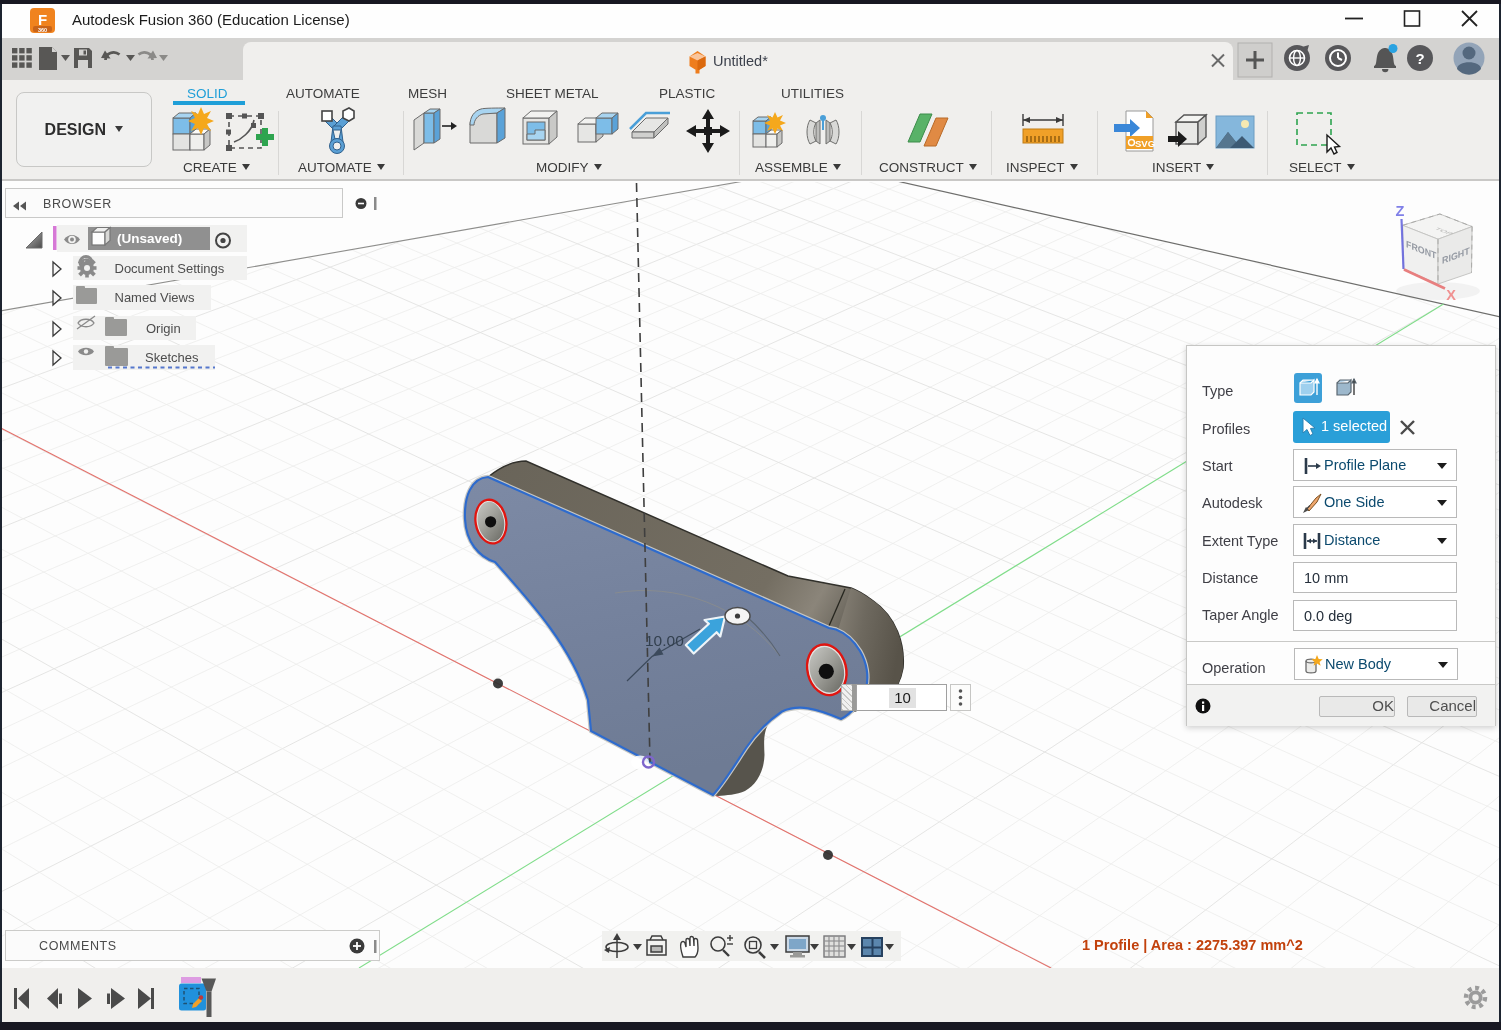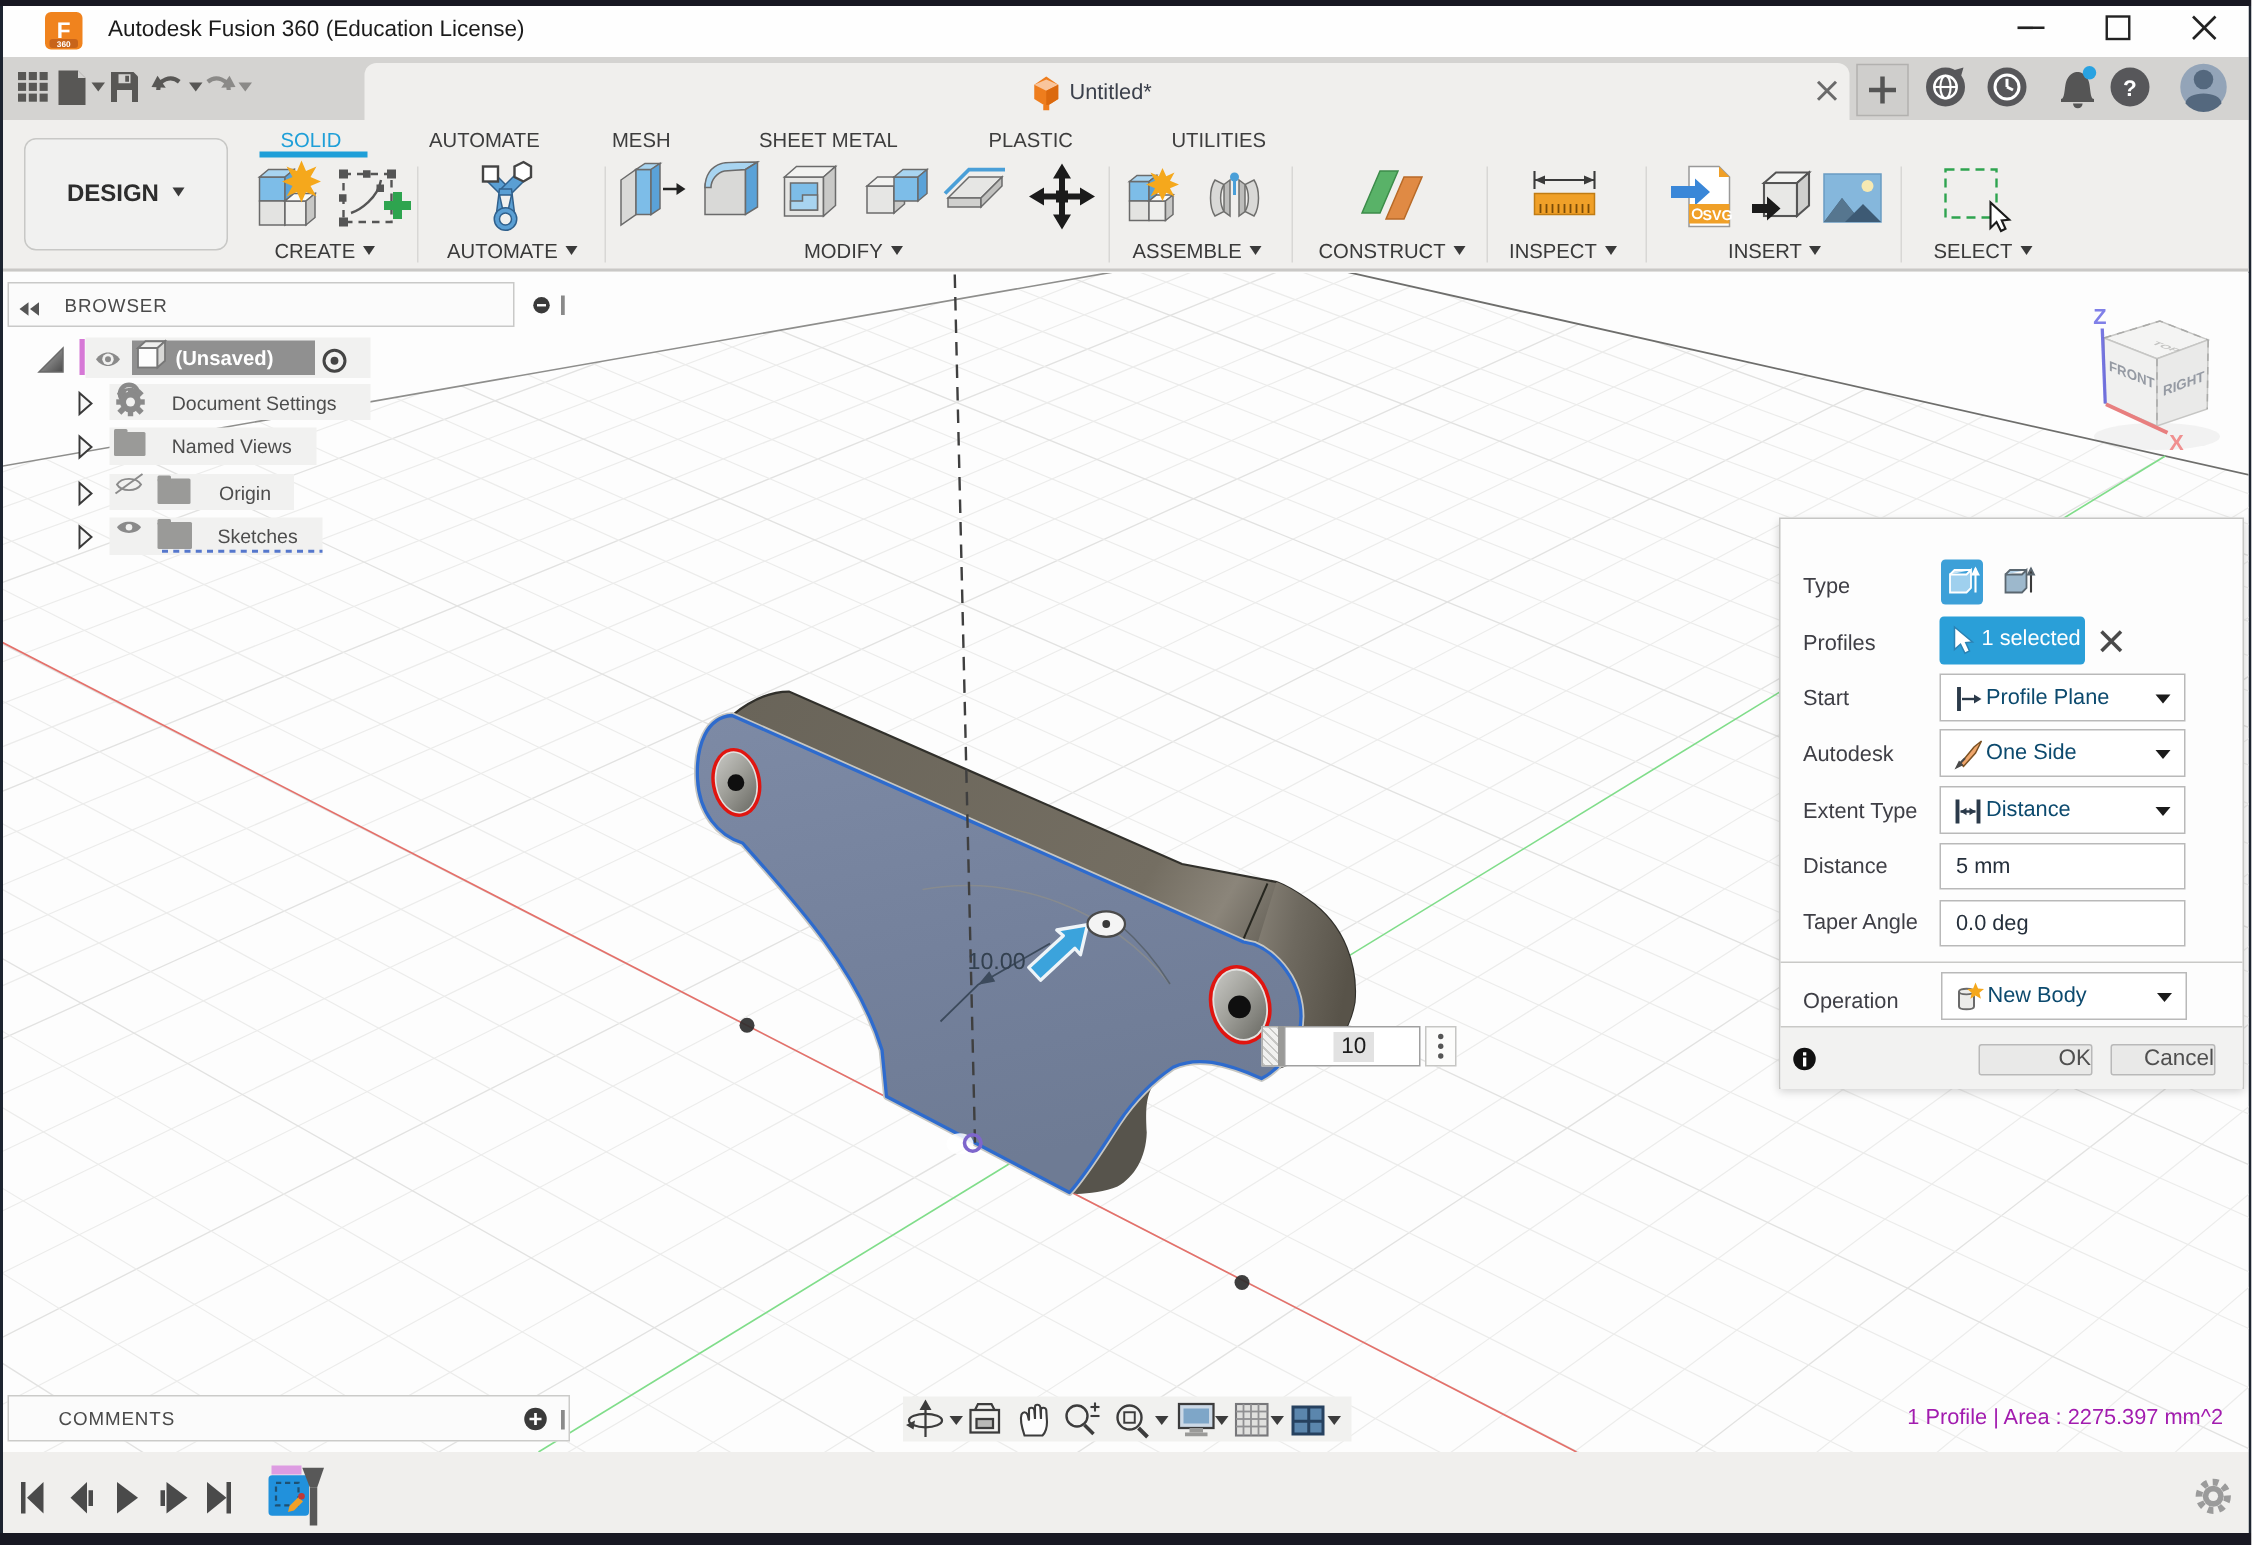--- a/index.html
+++ b/index.html
@@ -25,21 +25,21 @@
 .trow{position:absolute;background:#f1f1f0;font-size:13px;color:#4d4d4d}
 #extrude{left:1186px;top:345px;width:310px;height:381px;background:#fdfdfd;border:1px solid #c6c6c4;box-shadow:0 2px 6px rgba(0,0,0,0.18)}
 #exthdr{position:absolute;left:0;top:0;width:100%;height:22px;background:#f4f4f3;border-bottom:1px solid #d0d0ce;font-size:13px;color:#3c3c3c}
 .exlabel{position:absolute;left:15px;font-size:14.5px;color:#3f3f46}
 .exdrop{position:absolute;left:106px;width:164px;height:32px;background:#fff;border:1px solid #b9b9b9;font-size:14.5px;color:#0c4a6e}
 .exdroptxt{position:absolute;left:30px;top:7px}
 .ddown{position:absolute;right:9px;top:13px;width:0;height:0;border-left:5px solid transparent;border-right:5px solid transparent;border-top:6.5px solid #1b1b1b}
 .exinput{position:absolute;left:106px;width:164px;height:31px;background:#fff;border:1px solid #b9b9b9;font-size:14.5px;color:#26303c}
 #extfoot{position:absolute;left:0;top:338px;width:308px;height:42px;background:#f2f2f1;border-top:1px solid #c9c9c7}
 .btn{position:absolute;top:11px;height:21px;background:#e9e9e8;border:1px solid #b9b9b9;border-radius:2px;font-size:15px;color:#4f4f4f;text-align:right}
-#status{left:1082px;top:937px;width:400px;text-align:right;font-size:14.5px;font-weight:normal;color:#a21caf}
+#status{left:1082px;top:937px;width:400px;font-size:14.5px;font-weight:bold;color:#c2410c}
 #comments{left:5px;top:930px;width:375px;height:31px;background:#fbfbfb;border:1px solid #cbcbc9;font-size:12.5px;color:#4a4a4a;letter-spacing:.6px}
 #timeline{left:2px;top:968px;width:1497px;height:54px;background:#f0efed}
 </style></head><body>
 <div class="abs" id="topstrip"></div>
 <div class="abs" id="botstrip"></div>
 <div class="abs" id="lborder"></div>
 <div class="abs" id="rborder"></div>
 <div class="abs" id="titlebar"></div>
 <div class="abs" id="titletext">Autodesk Fusion 360 (Education License)</div>
 
@@ -753,21 +753,21 @@
    <line x1="17" y1="2" x2="17" y2="18" stroke="#2b3a4a" stroke-width="2.6"></line>
    <line x1="5" y1="10" x2="15" y2="10" stroke="#2b3a4a" stroke-width="1.6"></line>
    <path d="M5,10 L9,7.5 L9,12.5 Z" fill="#2b3a4a"></path>
         <path d="M15,10 L11,7.5 L11,12.5 Z" fill="#2b3a4a"></path>
   </svg>
   <span class="exdroptxt">Distance</span>
       <span class="ddown"></span>
  </div>
  <div class="exlabel" style="top:224px">Distance</div>
  <div class="exinput" style="top:216px">
-      <span style="position:absolute;left:10px;top:7px">5 mm</span>
+      <span style="position:absolute;left:10px;top:7px">10 mm</span>
     </div>
  <div class="exlabel" style="top:261px">Taper Angle</div>
  <div class="exinput" style="top:254px">
       <span style="position:absolute;left:10px;top:7px">0.0 deg</span>
     </div>
  <div class="abs" style="left:0px;top:295px;width:308px;height:1px;background:#c9c9c7"></div>
  <div class="exlabel" style="top:314px">Operation</div>
  <div class="exdrop" style="left:107px;top:302px">
   <svg class="abs" style="left:6px;top:4px" width="26" height="24">
    <path d="M5,8 C5,5.5 15,5.5 15,8 L15,18 C15,20.5 5,20.5 5,18 Z" fill="#ececea" stroke="#6a6a6a" stroke-width="1.3"></path>

